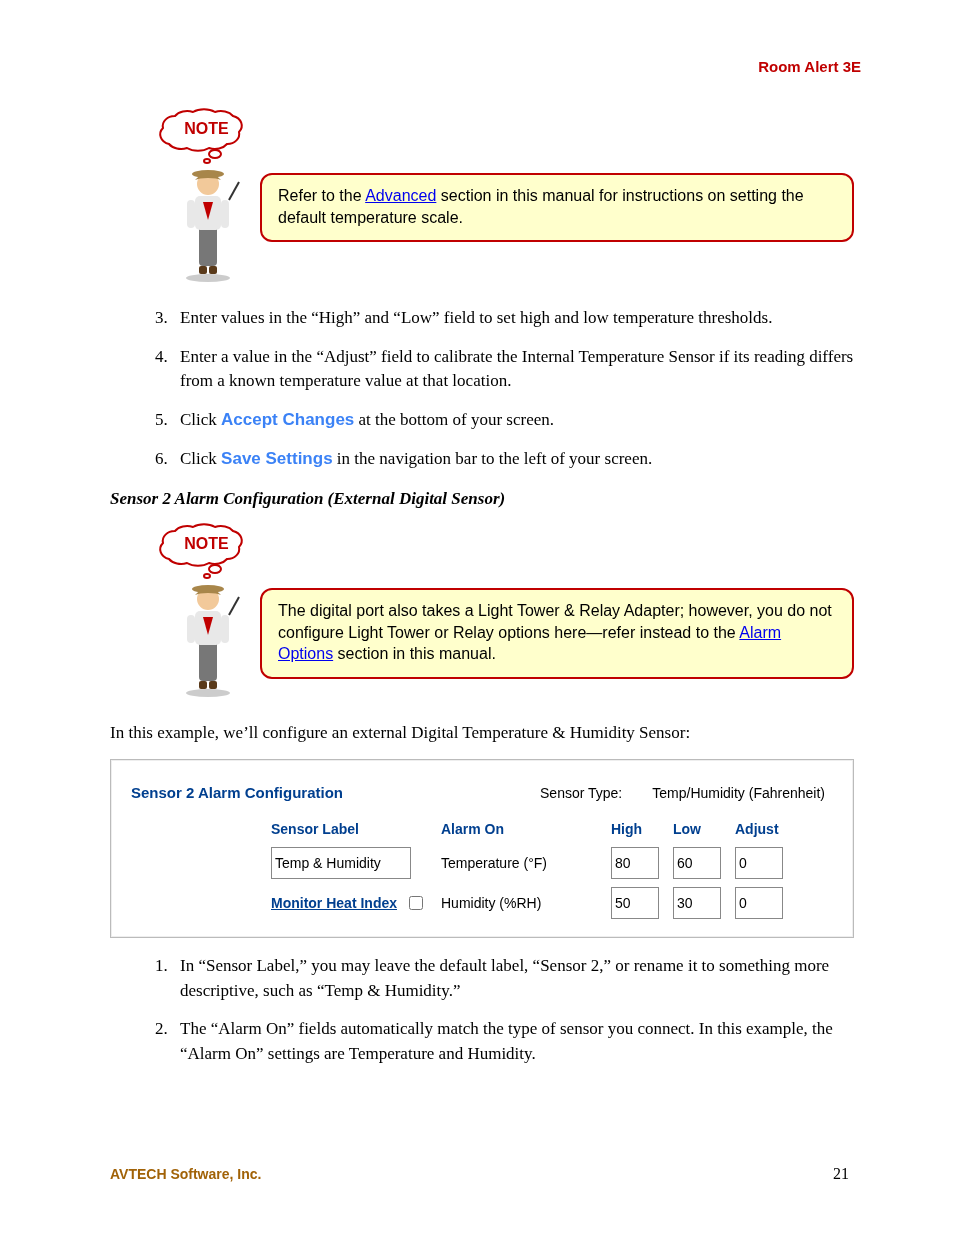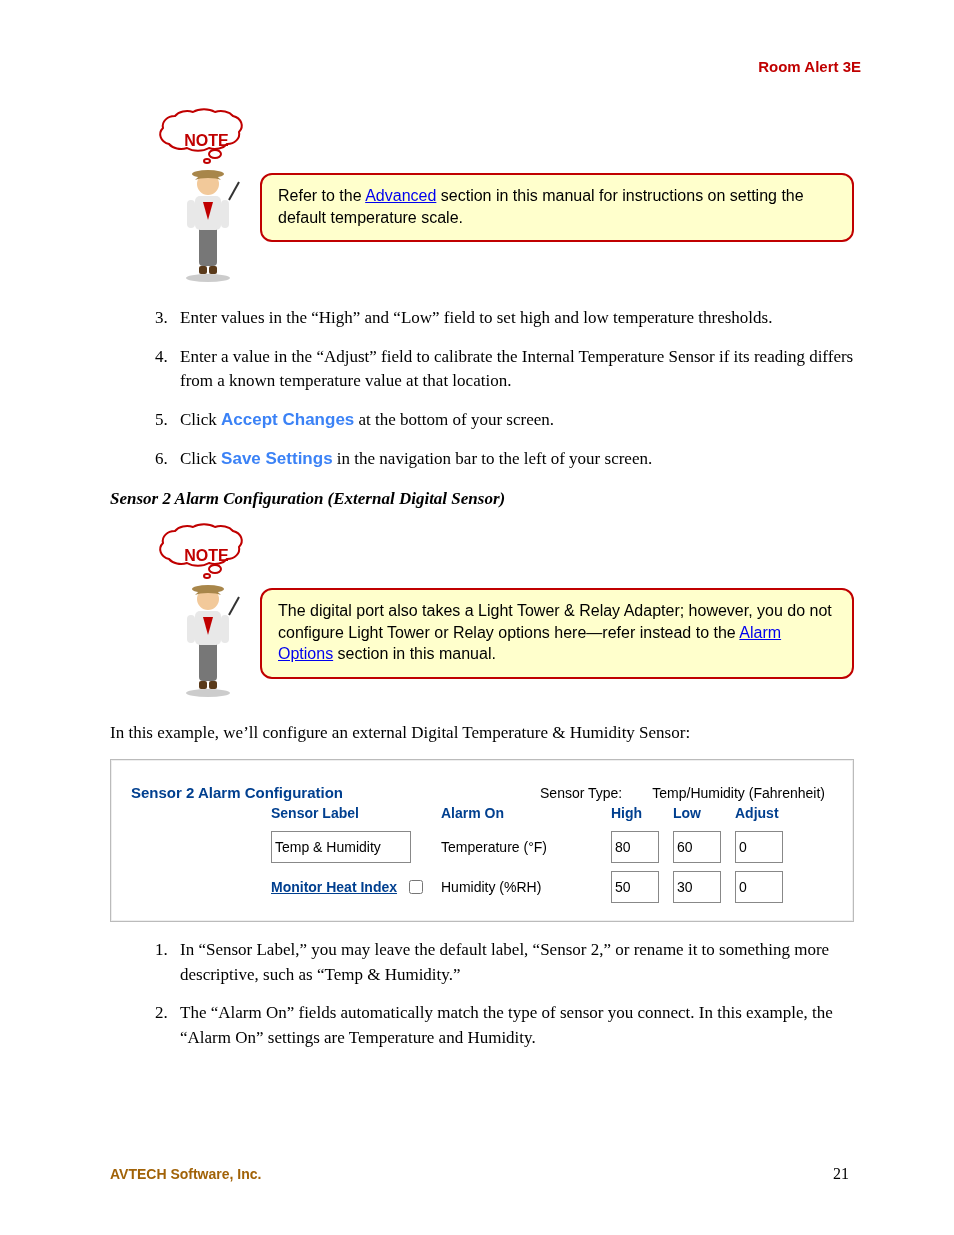--- a/index.html
+++ b/index.html
@@ -36,21 +36,21 @@
     flex: 0 0 115px;
     position: relative;
   }
   .note-bubble {
     position: relative;
     margin-left: 8px;
   }
   .note-bubble svg { display:block; }
   .note-bubble-text {
     position: absolute;
-    top: 24px;
+    top: 12px;
     left: 0;
     width: 100%;
     text-align: center;
     font-family: Arial, Helvetica, sans-serif;
     font-weight: bold;
     font-size: 16px;
     color: #c00000;
   }
   .note-figure {
     margin-top: -2px;
@@ -103,21 +103,21 @@
     border: 1px solid #bbb;
     margin: 14px 0 10px 0;
     padding: 24px 28px 18px 20px;
     box-shadow: inset 0 0 0 1px #eee;
     font-family: Arial, Helvetica, sans-serif;
     font-size: 14px;
   }
   .config-top {
     display: flex;
     align-items: baseline;
-    margin-bottom: 4px;
+    margin-bottom: 20px;
   }
   .config-title {
     color: #003f8f;
     font-weight: bold;
     font-size: 15px;
     flex: 0 0 300px;
   }
   .config-sensor-type-label {
     margin-left: auto;
     margin-right: 30px;

